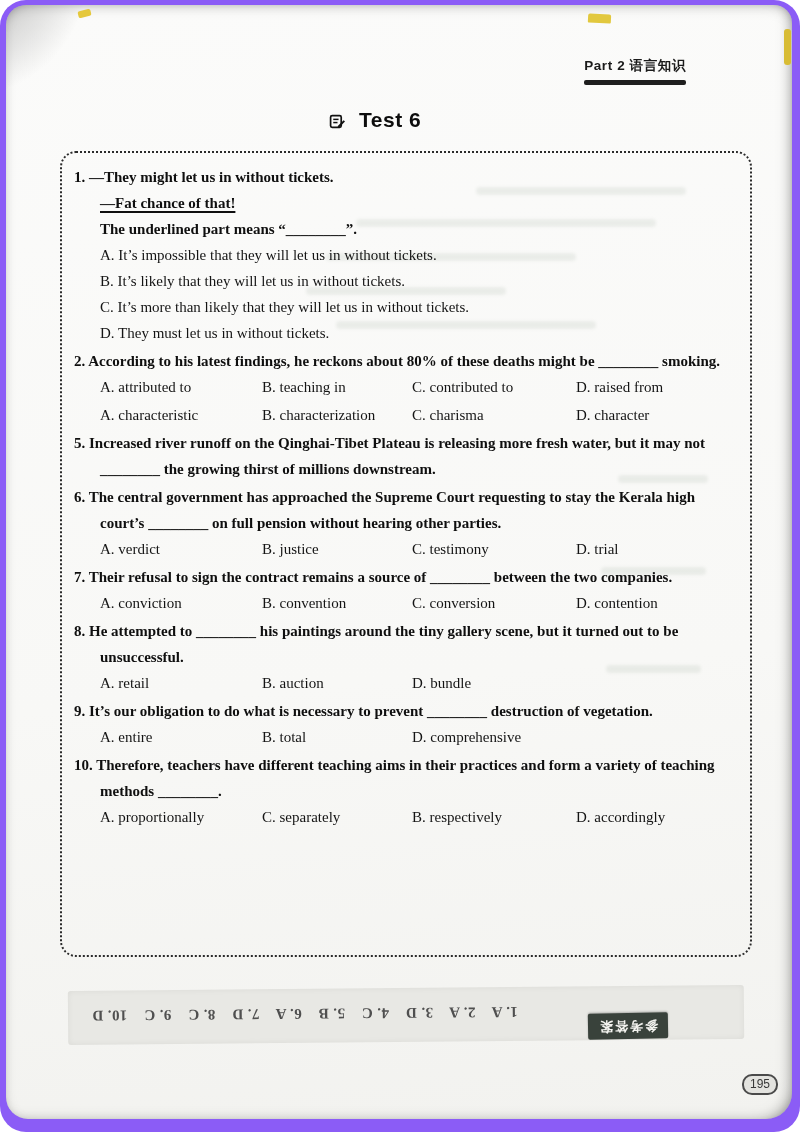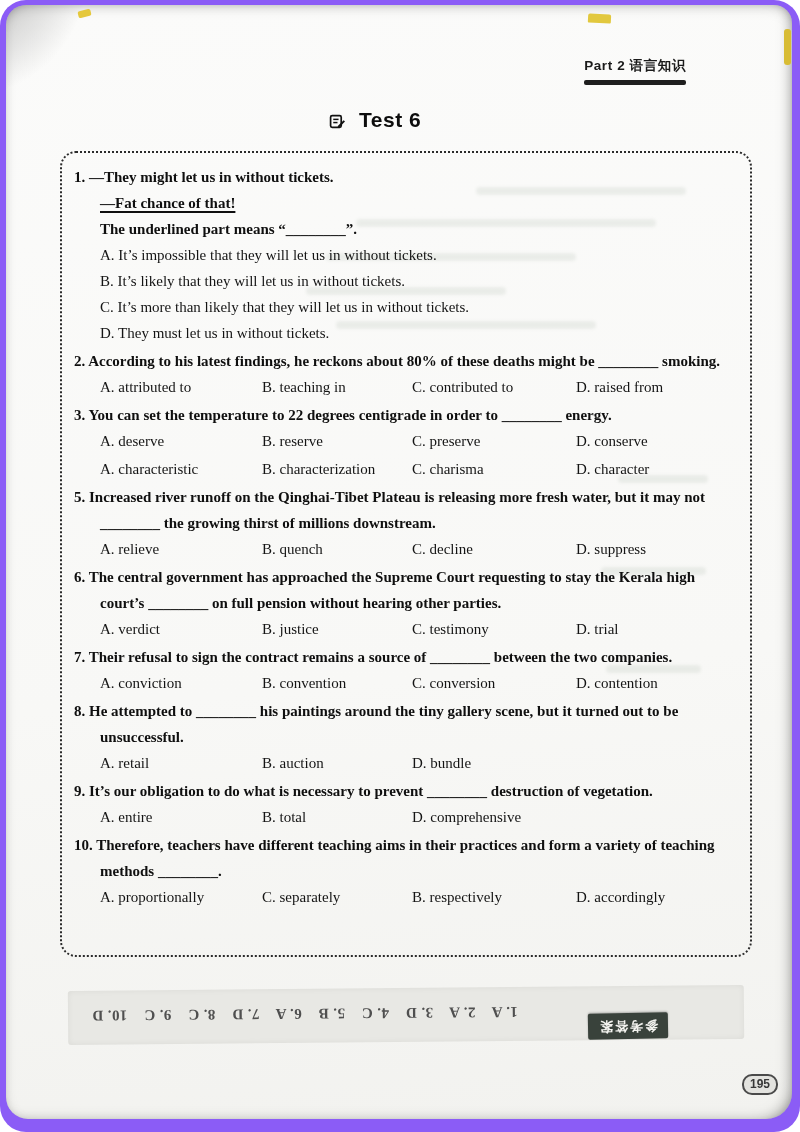--- a/index.html
+++ b/index.html
@@ -75,21 +75,21 @@
     color:#4f4f4f;white-space:pre;letter-spacing:.4px;
   }
   .answer-badge{
     position:absolute;left:582px;top:1008px;transform:rotate(179deg);
     background:#39423b;color:#f4f4f0;font-weight:700;font-size:13px;
     letter-spacing:2px;padding:4px 10px;border-radius:2px;
     box-shadow:0 1px 2px rgba(0,0,0,.25);
   }
   .page-number{
     position:absolute;left:736px;top:1069px;
-    font-weight:700;font-size:12px;color:#383838;background:#e3e3df;
+    font-weight:400;font-size:12px;color:#383838;background:#e3e3df;
     border:2px solid #4a4a4a;border-radius:10px;padding:1px 6px;line-height:15px;
   }
   
   .mark{position:absolute;pointer-events:none;}
   .mark-a{left:72px;top:5px;width:13px;height:7px;background:#e5c83c;border-radius:2px;transform:rotate(-14deg);}
   .mark-b{left:582px;top:9px;width:23px;height:9px;background:#e2c83e;border-radius:2px 2px 1px 1px;transform:rotate(3deg);}
   .mark-c{right:1px;top:24px;width:7px;height:36px;background:#d8bc34;border-radius:3px;}
 </style>
 </head>
 <body>
@@ -145,44 +145,29 @@
           <div class="question">
             <div class="stem-line first"><span class="qnum">2.</span> <span>According to his latest findings, he reckons about 80% of these deaths might be ________ smoking.</span></div>
             <div class="options row">
               <span class="option">A. attributed to</span>
               <span class="option">B. teaching in</span>
               <span class="option">C. contributed to</span>
               <span class="option">D. raised from</span>
             </div>
           </div>
           <div class="question">
-            <div class="stem-line first"><span class="qnum">3.</span> <span>You can set the temperature to 22 degrees centigrade in order to ________ energy.</span></div>
-            <div class="options row">
-              <span class="option">A. deserve</span>
-              <span class="option">B. reserve</span>
-              <span class="option">C. preserve</span>
-              <span class="option">D. conserve</span>
-            </div>
-          </div>
-          <div class="question">
             <div class="options row">
               <span class="option">A. characteristic</span>
               <span class="option">B. characterization</span>
               <span class="option">C. charisma</span>
               <span class="option">D. character</span>
             </div>
           </div>
           <div class="question">
             <div class="stem-line first"><span class="qnum">5.</span> <span>Increased river runoff on the Qinghai-Tibet Plateau is releasing more fresh water, but it may not ________ the growing thirst of millions downstream.</span></div>
-            <div class="options row">
-              <span class="option">A. relieve</span>
-              <span class="option">B. quench</span>
-              <span class="option">C. decline</span>
-              <span class="option">D. suppress</span>
-            </div>
           </div>
           <div class="question">
             <div class="stem-line first"><span class="qnum">6.</span> <span>The central government has approached the Supreme Court requesting to stay the Kerala high court’s ________ on full pension without hearing other parties.</span></div>
             <div class="options row">
               <span class="option">A. verdict</span>
               <span class="option">B. justice</span>
               <span class="option">C. testimony</span>
               <span class="option">D. trial</span>
             </div>
           </div>

